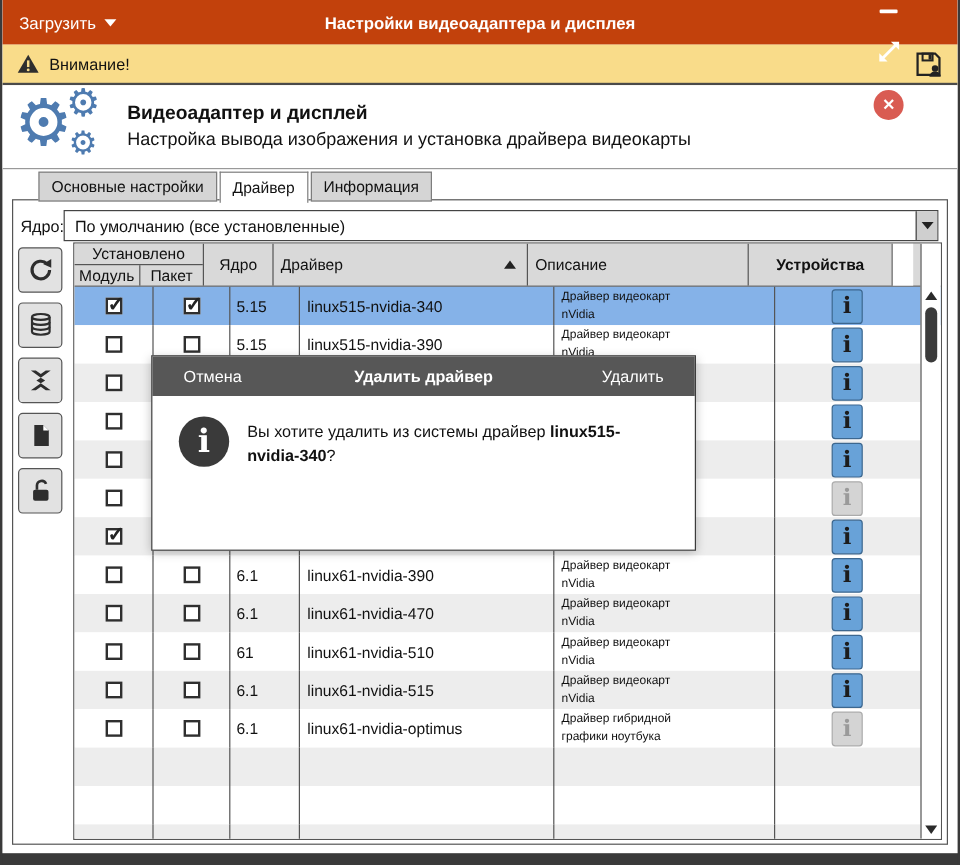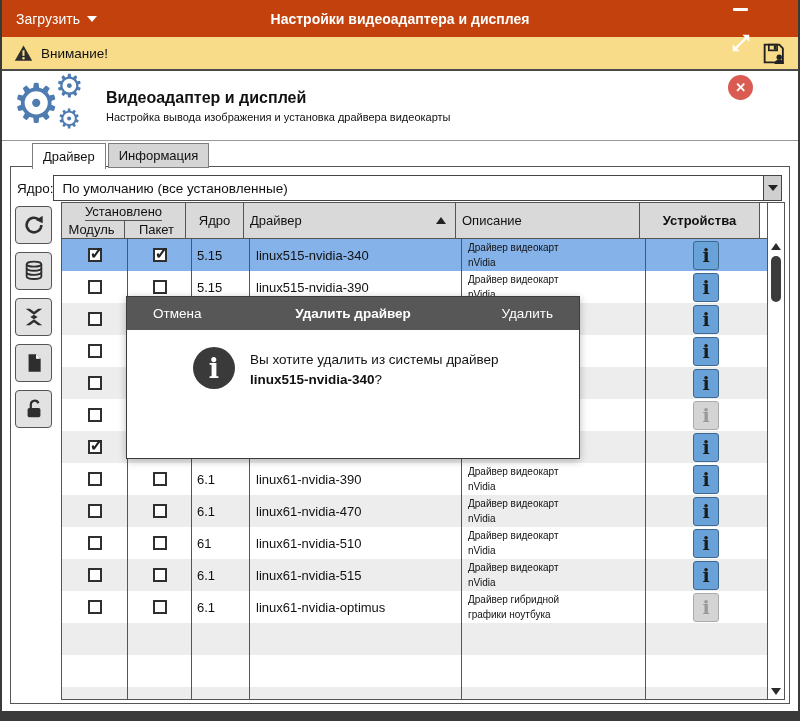--- a/index.html
+++ b/index.html
@@ -24,39 +24,39 @@
   .warn { height: 34px; background: #f9dc8a; display: flex; align-items: center; gap: 8px; padding: 0 12px; border-bottom: 2px solid #4a4a4a; font-size: 13.5px; }
   .warn .spacer { flex: 1; }
   
   .apphdr { height: 70px; display: flex; align-items: center; gap: 14px; padding: 0 10px; border-bottom: 1px solid #999; background: #fff; }
   .gears { position: relative; width: 80px; height: 64px; color: #4e7bb0; }
   .gears span { position: absolute; line-height: 1; }
   .g1 { font-size: 54px; left: 0; top: 2px; }
   .g2 { font-size: 32px; left: 43px; top: -4px; }
   .g3 { font-size: 27px; left: 45px; top: 32px; }
   .apphdr h1 { font-size: 16px; font-weight: bold; margin-bottom: 4px; }
-  .apphdr p { font-size: 11px; }
+  .apphdr p { font-size: 15px; }
   
   .tabbar { display: flex; gap: 2px; margin: 2px 0 0 30px; height: 25px; position: relative; z-index: 3; }
   .tab { height: 25px; padding: 0 10px; background: #d5d5d5; border: 1px solid #7d7d7d; font-size: 13px; display: flex; align-items: center; }
   .tab.active { background: #fff; height: 26px; border-bottom: none; }
   
   .panel { position: absolute; left: 8px; right: 8px; top: 166px; height: 538px; border: 1px solid #555; background: #fff; z-index: 1; }
   .kernel-row { position: absolute; left: 6px; top: 8px; right: 7px; height: 26px; display: flex; align-items: center; gap: 0; font-size: 13.5px; }
   .select { flex: 1; height: 26px; background: #fff; border: 1px solid #444; display: flex; align-items: center; padding-left: 8px; position: relative; font-size: 13.5px; }
   .sel-btn { position: absolute; right: 0; top: 0; bottom: 0; width: 18px; background: #cfcfcf; border-left: 1px solid #444; display: flex; align-items: center; justify-content: center; }
   .caret-dark { width: 0; height: 0; border-left: 5px solid transparent; border-right: 5px solid transparent; border-top: 6px solid #222; }
   
   .side-toolbar { position: absolute; left: 4px; top: 39px; display: flex; flex-direction: column; gap: 8px; }
   .tool-btn { width: 37px; height: 38px; background: #e2e2e2; border: 1px solid #555; border-radius: 4px; display: flex; align-items: center; justify-content: center; }
   
   .tablewrap { position: absolute; left: 50px; top: 35px; width: 724px; height: 498px; border: 1px solid #555; background: #fff; overflow: hidden; }
   .thead { display: flex; height: 36px; background: #d9d9d9; border-bottom: 1px solid #555; font-size: 13px; }
   .hc { border-right: 1px solid #555; display: flex; align-items: center; justify-content: center; }
-  .th-installed { width: 124px; display: flex; flex-direction: column; border-right: 1px solid #555; align-items: center; }
+  .th-installed { width: 108px; display: flex; flex-direction: column; border-right: 1px solid #555; }
   .th-inst-top { height: 18px; display: flex; align-items: center; justify-content: center; border-bottom: 1px solid #555; }
   .th-inst-sub { flex: 1; display: flex; }
   .th-inst-sub div { display: flex; align-items: center; justify-content: center; }
   .th-mod { width: 66px; border-right: 1px solid #555; }
   .th-pak { width: 63px; }
   .h-ker { width: 58px; }
   .h-drv { width: 212px; justify-content: flex-start; padding-left: 6px; }
   .h-dsc { width: 184px; justify-content: flex-start; padding-left: 6px; }
   .h-dev { width: 120px; font-weight: bold; }
   .sort-asc { margin-left: auto; margin-right: 9px; width: 0; height: 0; border-left: 5px solid transparent; border-right: 5px solid transparent; border-bottom: 7px solid #222; }
@@ -82,21 +82,21 @@
   
   .vscroll { position: absolute; top: 0; right: 0; bottom: 0; width: 17px; background: #fff; border-left: 1px solid #555; }
   .vs-up { position: absolute; top: 40px; left: 3px; width: 0; height: 0; border-left: 5px solid transparent; border-right: 5px solid transparent; border-bottom: 7px solid #2b2b2b; }
   .vs-thumb { position: absolute; top: 53px; left: 3px; width: 10px; height: 46px; background: #3b3b3b; border-radius: 5px; }
   .vs-down { position: absolute; bottom: 4px; left: 3px; width: 0; height: 0; border-left: 5px solid transparent; border-right: 5px solid transparent; border-top: 7px solid #2b2b2b; }
   
   .dialog { position: absolute; left: 124px; top: 296px; width: 454px; height: 163px; background: #fff; border: 1px solid #3c3c3c; z-index: 40; box-shadow: 0 2px 8px rgba(0,0,0,.25); }
   .dlg-hdr { height: 33px; background: #575757; color: #fff; display: flex; align-items: center; padding: 0 26px; position: relative; font-size: 13.5px; }
   .dlg-title { position: absolute; left: 0; right: 0; text-align: center; font-weight: bold; pointer-events: none; }
   .dlg-confirm { margin-left: auto; z-index: 1; }
-  .dlg-body { display: flex; gap: 15px; padding: 17px 24px 0 22px; margin-left: 44px; }
+  .dlg-body { display: flex; gap: 15px; padding: 17px 24px 0 22px; }
   .dlg-icon { width: 42px; height: 42px; border-radius: 50%; background: #3a3a3a; flex: 0 0 42px; display: flex; align-items: center; justify-content: center; }
   .dlg-icon::after { content: "i"; color: #fff; font-family: "DejaVu Serif", serif; font-weight: bold; font-size: 27px; line-height: 1; }
   .dlg-msg { font-size: 13.5px; line-height: 1.5; padding-top: 3px; }
   .dlg-msg b { font-weight: bold; }
   svg { display: block; }
 </style>
 </head>
 <body>
 
 <div class="tb">
@@ -156,20 +156,21 @@
       <span class="g2">⚙</span>
       <span class="g3">⚙</span>
   </div>
   <div>
     <h1>Видеоадаптер и дисплей</h1>
     <p>Настройка вывода изображения и установка драйвера видеокарты</p>
   </div>
 </div>
 
 <div class="tabbar">
+  <div class="tab">Основные настройки</div>
   <div class="tab active">Драйвер</div>
   <div class="tab">Информация</div>
 </div>
 
 <div class="panel">
 
   <div class="kernel-row">
     <span>Ядро:</span>
     <div class="select">
       <span>По умолчанию (все установленные)</span>

